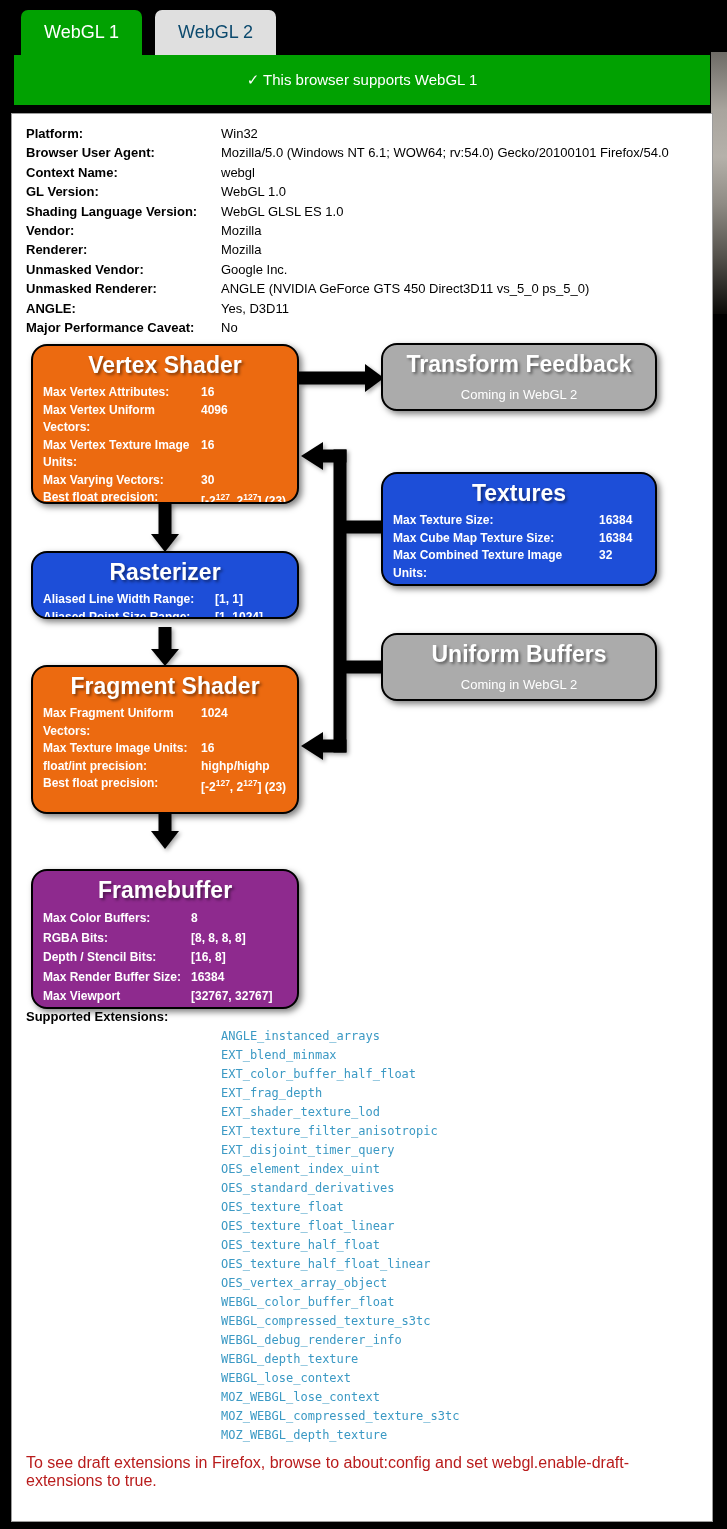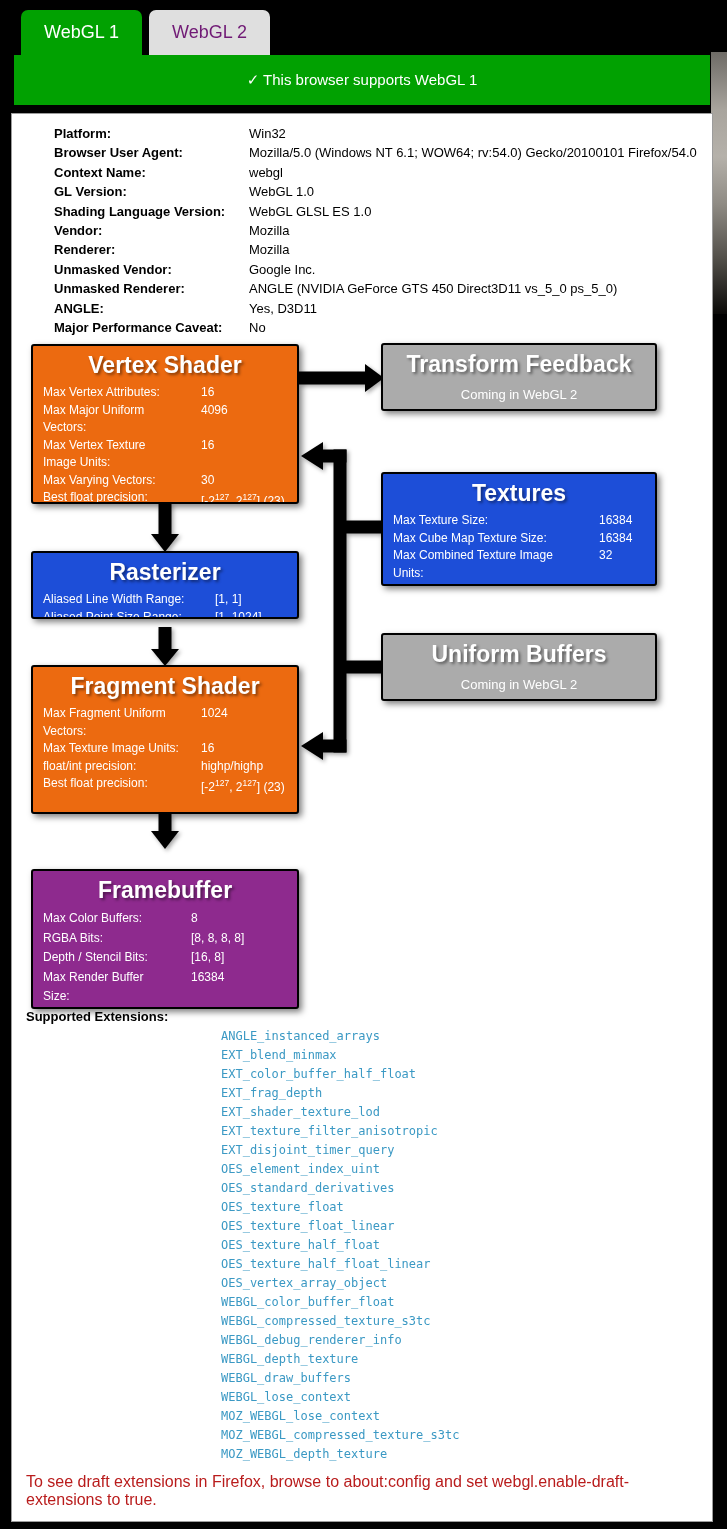--- a/index.html
+++ b/index.html
@@ -12,53 +12,53 @@
     position:absolute;right:0;top:52px;width:16px;height:262px;
     background:linear-gradient(180deg,#6e6b66 0%,#a8a49d 22%,#b5b1aa 40%,#8f8b84 58%,#55524c 78%,#0a0907 100%);
   }
   
   .tabs{position:absolute;left:21px;top:10px;display:flex;gap:7px;height:45px;}
   .tab{
     height:45px;line-height:45px;padding:0 23px;font-size:18px;
     border-radius:7px 7px 0 0;cursor:pointer;white-space:nowrap;
   }
   .tab.active{background:#01A101;color:#fff;}
-  .tab.inactive{background:#DFDFDF;color:#701a75;}
+  .tab.inactive{background:#DFDFDF;color:#0c4a6e;margin-left:6px;}
   
   .banner{
     position:absolute;left:14px;top:55px;width:696px;height:50px;
     background:#01A101;color:#fff;font-size:15px;text-align:center;line-height:50px;
   }
   
   .panel{
     position:absolute;left:11px;top:113px;width:702px;height:1409px;
     background:#fff;border:1px solid #9c9c9c;box-sizing:border-box;
     padding:10px 14px 0 14px;
   }
   
   .info-row{display:flex;font-size:13px;line-height:19.4px;color:#000;}
-  .info-label{width:195px;font-weight:bold;flex:none;margin-left:28px;}
+  .info-label{width:195px;font-weight:bold;flex:none;}
   .info-value{flex:1;}
   
   .diagram{position:relative;height:656px;margin-top:4px;}
   .arrows{position:absolute;left:0;top:0;filter:drop-shadow(2px 2px 2px rgba(0,0,0,.35));}
   .pbox{
-    position:absolute;border:2px solid #000;border-radius:3px;color:#fff;
+    position:absolute;border:2px solid #000;border-radius:16px;color:#fff;
     box-shadow:3px 3px 6px rgba(0,0,0,.5);padding:5px 10px;box-sizing:border-box;
     overflow:hidden;
   }
   .pbox h3{
     margin:1px 0 5px 0;text-align:center;font-size:23px;font-weight:bold;
     text-shadow:2px 2px 3px rgba(0,0,0,.45);
   }
   .pbox.orange{background:#EC6A10;}
   .pbox.blue{background:#1d4ed8;}
   .pbox.purple{background:#8E2A8E;}
   .pbox.gray{background:#ABABAB;}
-  .prow{display:flex;font-size:12px;line-height:17.5px;font-weight:normal;gap:18px;}
+  .prow{display:flex;font-size:12px;line-height:17.5px;font-weight:bold;}
   .prow .pl{flex:1;padding-right:4px;}
   .prow .pv{flex:none;}
   .vx .pv,.fs .pv{width:86px;}
   .ra .pv{width:72px;}
   .tx .pv{width:46px;}
   .fb .prow{line-height:19.5px;}
   .fb .pv{width:96px;}
   .pv sup{font-size:8.5px;}
   .coming{font-size:13px;text-align:center;margin-top:9px;}
   
@@ -158,21 +158,21 @@
       <line x1="314" y1="326" x2="356" y2="326" stroke="#000" stroke-width="13"></line>
     </svg>
 
     <div class="pbox orange vx" style="left:5px;top:3px;width:268px;height:160px;">
       <h3>Vertex Shader</h3>
       <div class="prow">
           <span class="pl">Max Vertex Attributes:</span>
           <span class="pv">16</span>
         </div>
       <div class="prow">
-          <span class="pl">Max Major Uniform Vectors:</span>
+          <span class="pl">Max Vertex Uniform Vectors:</span>
           <span class="pv">4096</span>
         </div>
       <div class="prow">
           <span class="pl">Max Vertex Texture Image Units:</span>
           <span class="pv">16</span>
         </div>
       <div class="prow">
           <span class="pl">Max Varying Vectors:</span>
           <span class="pv">30</span>
         </div>
@@ -284,21 +284,20 @@
       <div class="ext">OES_standard_derivatives</div>
       <div class="ext">OES_texture_float</div>
       <div class="ext">OES_texture_float_linear</div>
       <div class="ext">OES_texture_half_float</div>
       <div class="ext">OES_texture_half_float_linear</div>
       <div class="ext">OES_vertex_array_object</div>
       <div class="ext">WEBGL_color_buffer_float</div>
       <div class="ext">WEBGL_compressed_texture_s3tc</div>
       <div class="ext">WEBGL_debug_renderer_info</div>
       <div class="ext">WEBGL_depth_texture</div>
-      <div class="ext">WEBGL_draw_buffers</div>
       <div class="ext">WEBGL_lose_context</div>
       <div class="ext">MOZ_WEBGL_lose_context</div>
       <div class="ext">MOZ_WEBGL_compressed_texture_s3tc</div>
       <div class="ext">MOZ_WEBGL_depth_texture</div>
     </div>
   </div>
 
   <div class="footer">To see draft extensions in Firefox, browse to about:config and set webgl.enable-draft-extensions to true.</div>
 
 </div>

